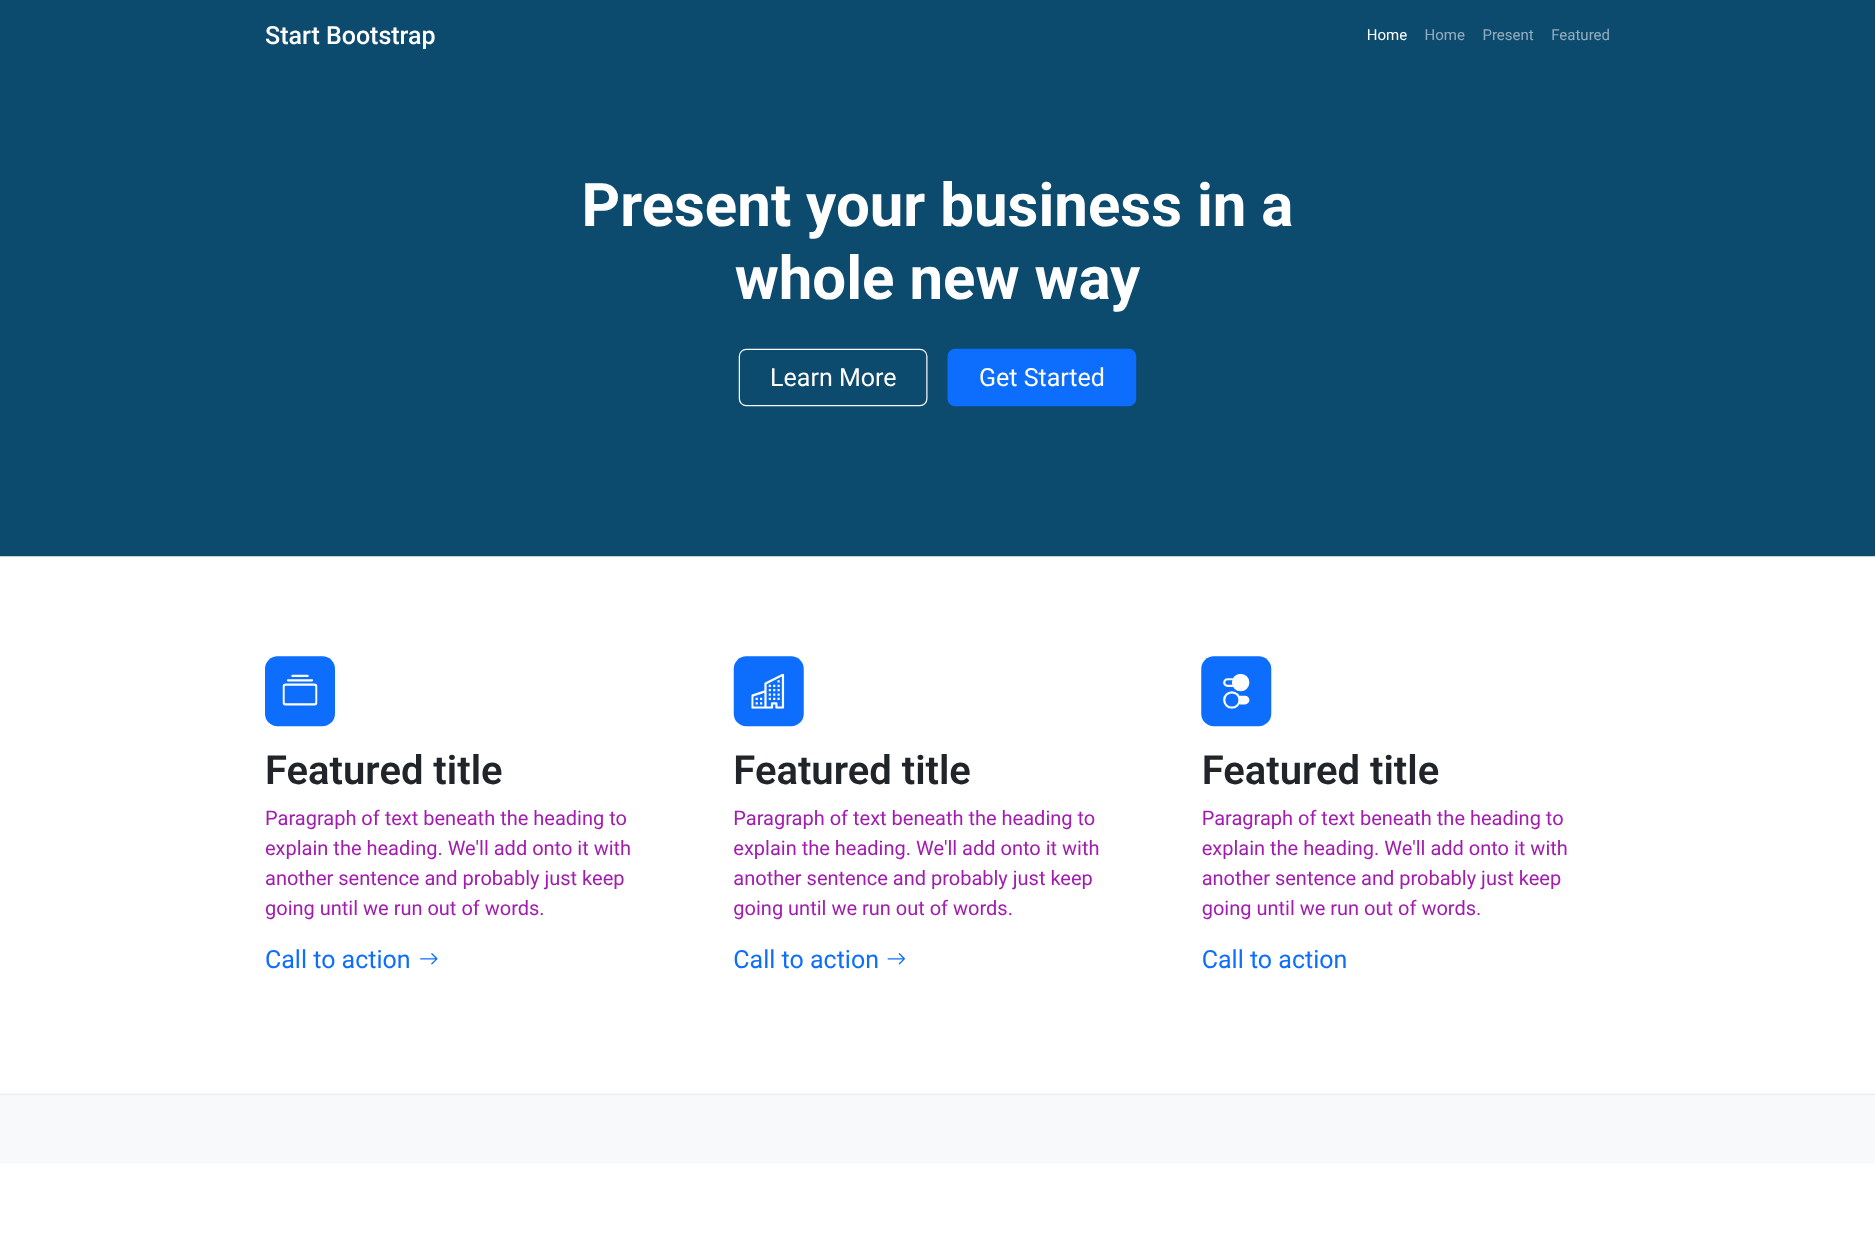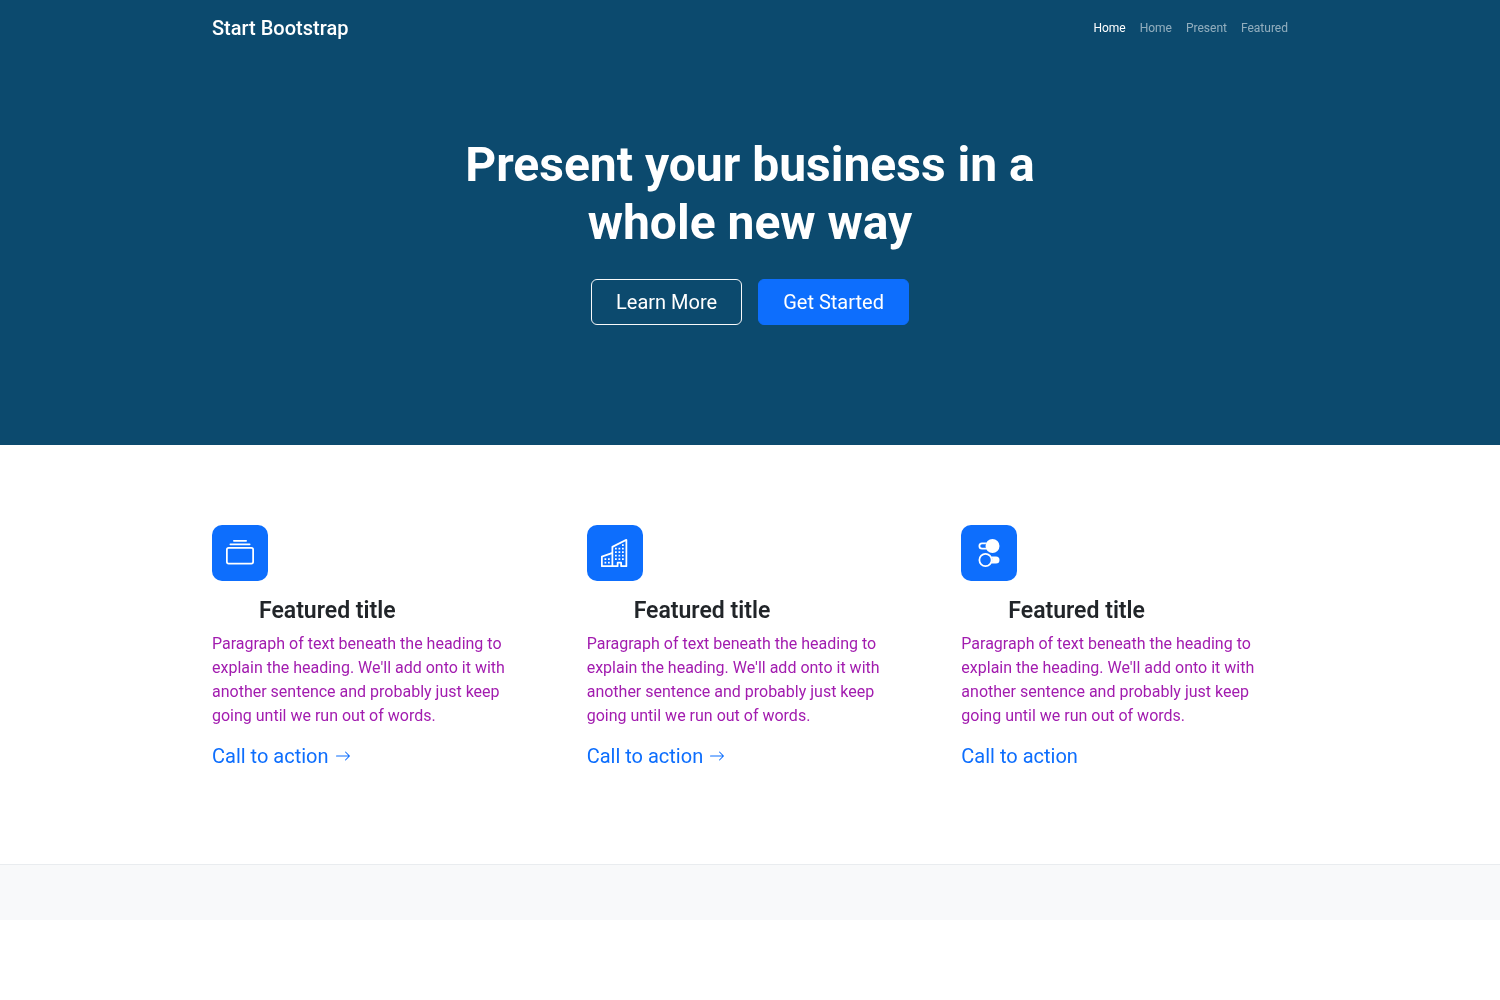--- a/index.html
+++ b/index.html
@@ -16,21 +16,21 @@
   .hero-lead { font-size: 20px; color: rgba(255,255,255,0.6); max-width: 620px; margin: 0 auto 32px; line-height: 1.5; }
   .hero-buttons { display: flex; justify-content: center; gap: 16px; }
   .btn { display: inline-block; padding: 10px 24px; font-size: 20px; border-radius: 6px; text-decoration: none; cursor: pointer; border: 1px solid transparent; }
   .btn-primary { background: #0d6efd; color: #fff; border-color: #0d6efd; }
   .btn-outline-light { background: transparent; color: #fff; border-color: #f8f9fa; }
   .features { padding: 80px 0 96px; }
   .row { display: flex; gap: 48px; }
   .col { flex: 1; }
   .feature-icon { width: 56px; height: 56px; border-radius: 10px; background: #0d6efd; color: #fff; display: inline-flex; align-items: center; justify-content: center; margin-bottom: 16px; }
   .feature-icon svg { width: 28px; height: 28px; fill: currentColor; }
-  .feature-title { font-size: 23px; font-weight: 600; margin-bottom: 8px; margin-left: 47px; }
+  .feature-title { font-size: 32px; font-weight: 600; margin-bottom: 8px; }
   .feature-text { font-size: 16px; line-height: 1.5; margin-bottom: 16px; color: #a21caf; }
   .feature-link { color: #0d6efd; text-decoration: none; font-size: 20px; display: inline-flex; align-items: center; gap: 6px; cursor: pointer; }
   .feature-link svg { width: 16px; height: 16px; fill: currentColor; }
   .footer { background: #f8f9fa; border-top: 1px solid #e9ecef; height: 56px; }
 </style>
 </head>
 <body>
 
 <header class="hero">
   <div class="container">

